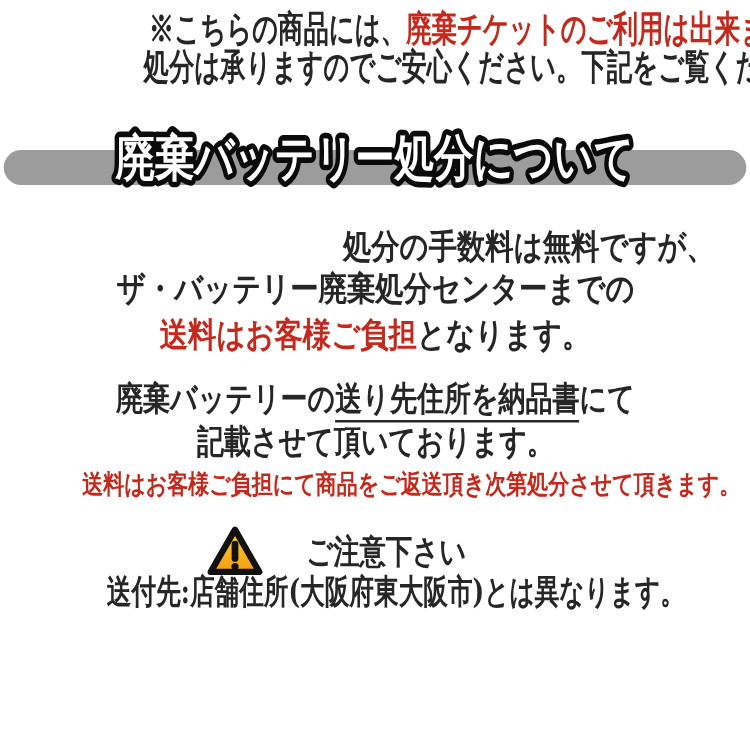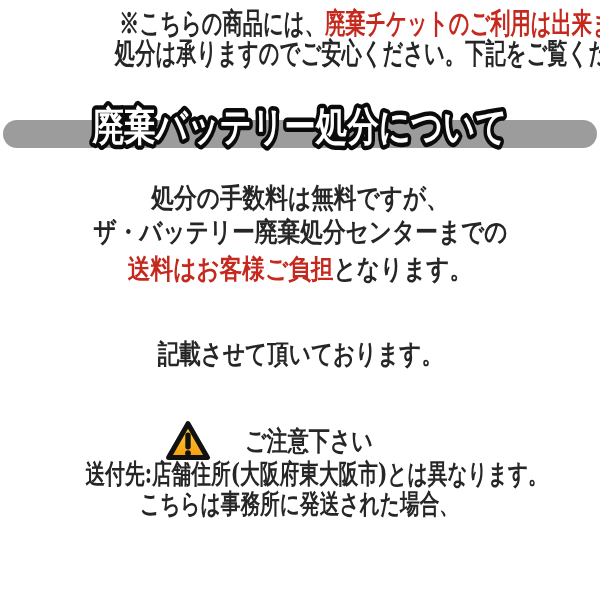--- a/index.html
+++ b/index.html
@@ -18,21 +18,21 @@
   
   #banner-bar{position:absolute;left:3px;top:120px;width:594px;height:28px;border-radius:14px;background:#9c9c9c;}
   #banner-svg{position:absolute;left:0;top:96px;width:600px;height:60px;overflow:visible;}
   #banner-svg text{
     font-family:"DejaVu Sans","Liberation Sans",sans-serif;font-weight:bold;font-size:40px;
     fill:#ffffff;stroke:#0b0b0b;stroke-width:9px;stroke-linejoin:round;paint-order:stroke fill;
   }
   
   .body-line{font-size:27px;line-height:30px;font-weight:600;}
   .body-line .scale{transform:scaleX(0.84);}
-  #fee1{top:183px;}
+  #fee1{top:183px;text-align:right;}
   #fee2{top:217px;}
   #fee3{top:254px;}
   
   .addr-line .scale{transform:scaleX(0.80);}
   #addr1{top:305px;}
   #addr2{top:339px;}
   .uline{border-bottom:2.5px solid #262626;padding-bottom:1px;}
   
   #return-note{top:375px;font-size:21px;line-height:24px;font-weight:bold;}
   #return-note .scale{transform:scaleX(0.80);}
@@ -68,40 +68,43 @@
   <div class="line body-line" id="fee1">
     <span class="scale">処分の手数料は無料ですが、</span>
   </div>
   <div class="line body-line" id="fee2">
     <span class="scale">ザ・バッテリー廃棄処分センターまでの</span>
   </div>
   <div class="line body-line" id="fee3">
     <span class="scale"><span class="red">送料はお客様ご負担</span><span>となります。</span></span>
   </div>
 
+  <div class="line body-line addr-line" id="addr1">
+    <span class="scale"><span>廃棄バッテリーの</span><span class="uline">送り先住所を納品書</span><span>にて</span></span>
+  </div>
   <div class="line body-line addr-line" id="addr2">
     <span class="scale">記載させて頂いております。</span>
   </div>
 
+  <div class="line red" id="return-note">
+    <span class="scale">送料はお客様ご負担にて商品をご返送頂き次第処分させて頂きます。</span>
+  </div>
 
   <div id="caution-head">
     <svg id="warn-icon" viewBox="0 0 64 58" xmlns="http://www.w3.org/2000/svg">
       <defs>
         <linearGradient id="wg" x1="0" y1="0" x2="0" y2="1">
           <stop offset="0" stop-color="#ffd12b"></stop>
           <stop offset="1" stop-color="#f49d13"></stop>
         </linearGradient>
       </defs>
       <polygon points="32,5 59,52 5,52" fill="url(#wg)" stroke="#111111" stroke-width="7" stroke-linejoin="round"></polygon>
       <line x1="32" y1="21" x2="32" y2="37" stroke="#111111" stroke-width="7.5" stroke-linecap="round"></line>
       <circle cx="32" cy="46" r="4" fill="#111111"></circle>
     </svg>
     <span class="heading">ご注意下さい</span>
   </div>
 
   <div class="line caution-line" id="cau1">
     <span class="scale">送付先:店舗住所(大阪府東大阪市)とは異なります。</span>
   </div>
-  <div class="line caution-line" id="cau2">
-    <span class="scale">こちらは事務所に発送された場合、</span>
-  </div>
 
 </div>
 
 </body></html>

